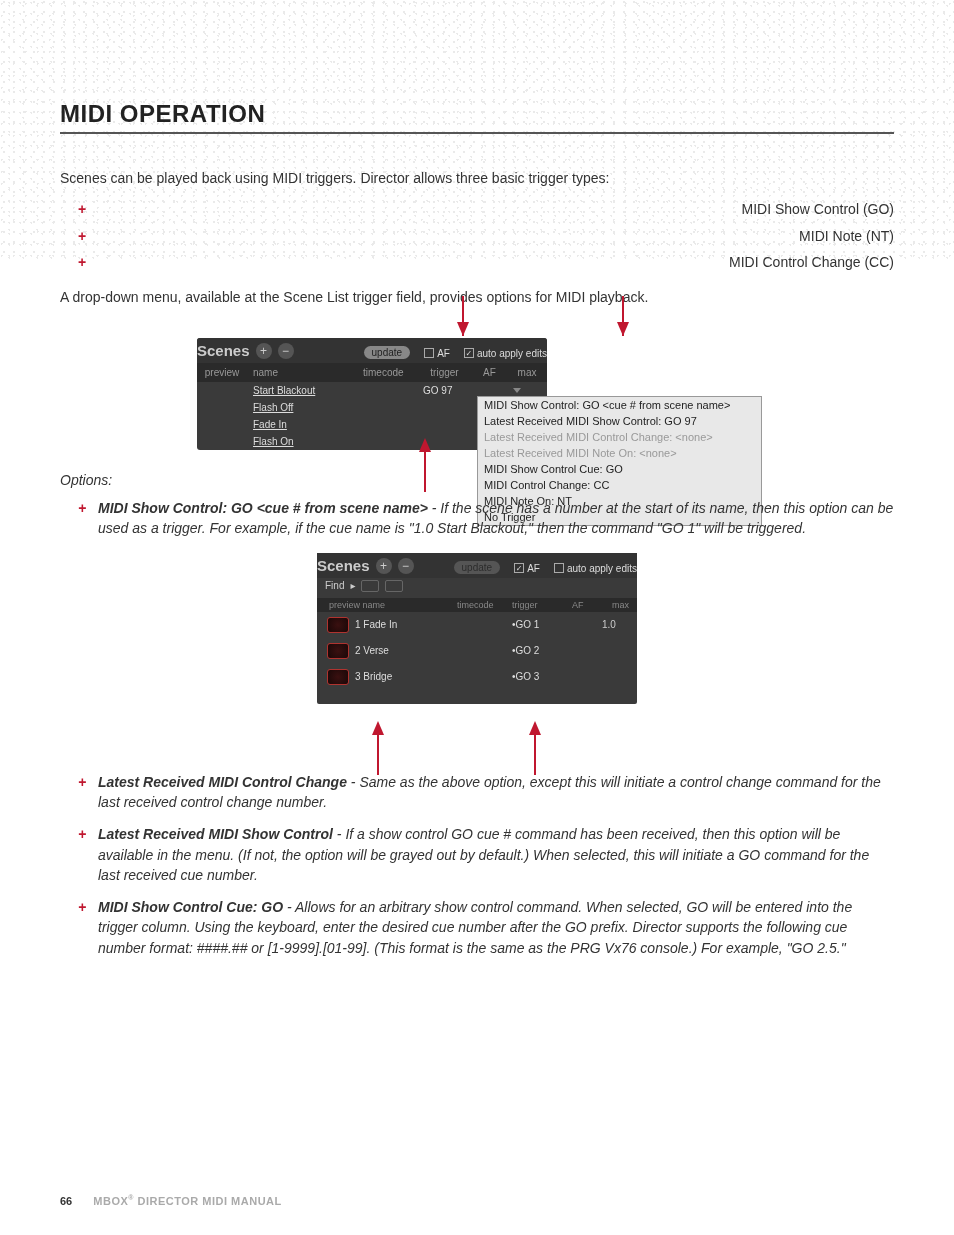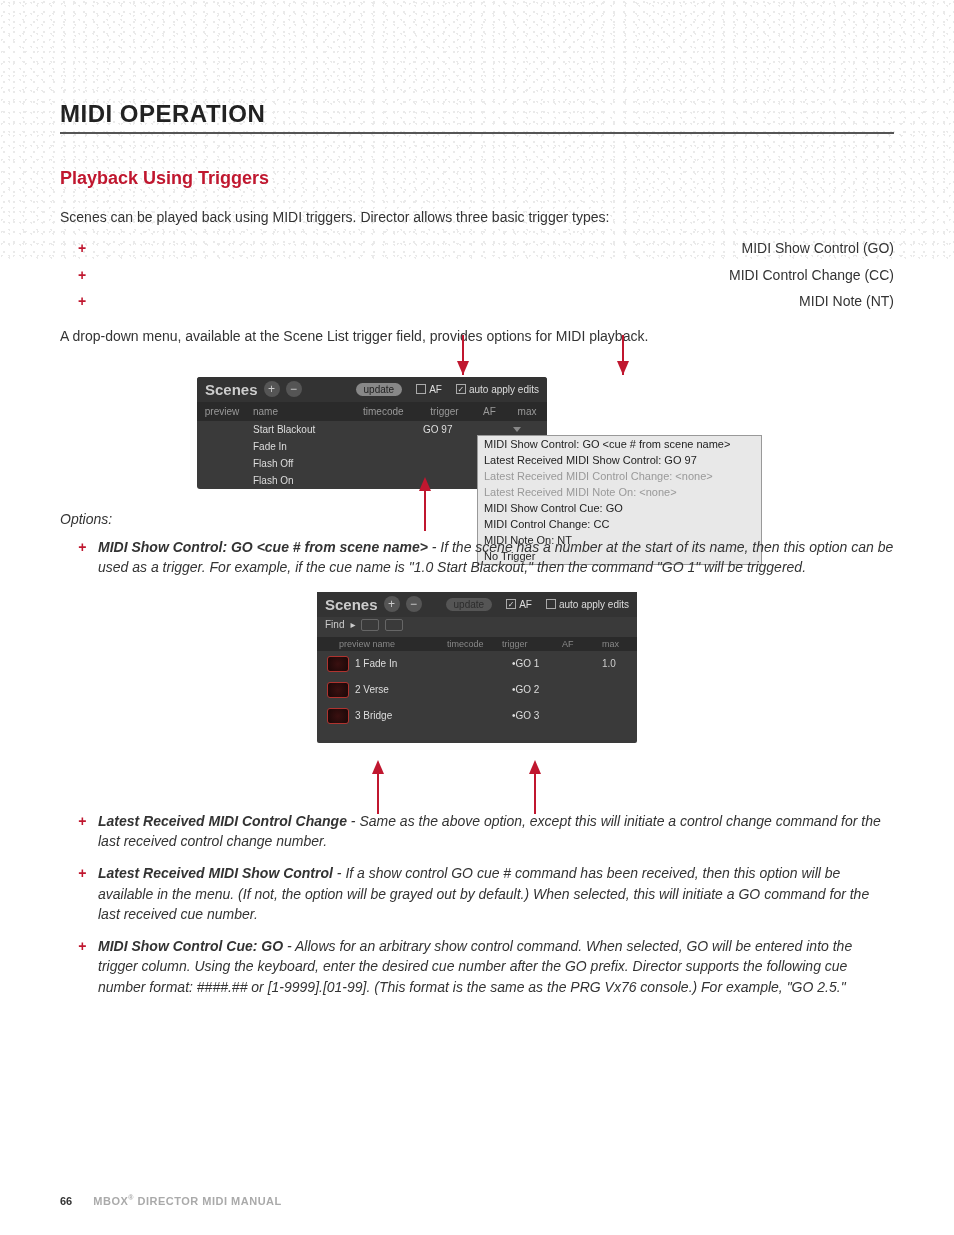--- a/index.html
+++ b/index.html
@@ -58,32 +58,32 @@
   .opt-list li { font-size: 14px; line-height: 1.45; position: relative; padding-left: 20px; margin-bottom: 12px; }
   .opt-list li::before { content: "+"; position: absolute; left: 0; color: #c0172f; font-weight: 700; }
   .opt-list b { font-weight: 700; }
 
   
   .shot1 { position: relative; width: 560px; margin: 30px auto 20px auto; }
   .panel {
     background: #3a3a3a; color: #ddd; border-radius: 3px; font-size: 11px; overflow: hidden;
   }
   .panel-head {
-    display: flex; align-items: center; gap: 6px; padding: 4px 8px; background: #333;
+    display: flex; align-items: flex-end; gap: 6px; padding: 4px 0; background: #333;
   }
   .panel-title { font-size: 15px; font-weight: 700; color: #ccc; }
   .circ { width: 16px; height: 16px; border-radius: 50%; background: #555; color: #ccc; font-size: 12px; text-align: center; line-height: 16px; }
   .pill { background: #888; color: #222; border-radius: 8px; padding: 1px 8px; font-size: 10px; }
   .chk { font-size: 10px; display: flex; align-items: center; gap: 3px; margin-left: 8px; }
   .chk .box { width: 10px; height: 10px; border: 1px solid #aaa; display: inline-flex; align-items: center; justify-content: center; font-size: 8px; }
   .cols { display: flex; background: #2a2a2a; padding: 2px 0; font-size: 10px; color: #999; }
   .col { padding: 2px 6px; }
   .c-pre { width: 50px; text-align: center; } .c-name { flex: 1; } .c-time { width: 60px; } .c-trig { width: 55px; text-align: center; } .c-af { width: 35px; text-align:center; } .c-max { width: 40px; text-align:center; }
   .row { display: flex; padding: 1px 0; font-size: 10px; }
-  .row .c-name { color: #ddd; }
+  .row .c-name { color: #ddd; text-decoration: underline; }
   .row:first-child { background: #1a1a1a; }
   .row:first-child .c-name { font-weight: 700; color: #fff; }
   .trig-cell { display:flex; align-items:center; gap:4px; }
   .dd-arrow { width:0;height:0;border-left:4px solid transparent;border-right:4px solid transparent;border-top:5px solid #888; }
 
   .dropdown {
     position: absolute; top: 58px; left: 280px; width: 285px;
     background: #e8e8e8; border: 1px solid #999; font-size: 11px; color: #222;
   }
   .dropdown .ditem { padding: 2px 6px; }
@@ -98,40 +98,39 @@
   
   .shot2 { position: relative; width: 320px; margin: 14px auto 18px auto; }
   .panel2 { background:#3a3a3a; color:#ddd; font-size:11px; border-radius:2px; }
   .find-row { display:flex; gap:6px; padding:2px 8px 6px 8px; font-size:10px; color:#ccc; }
   .tab { width:18px;height:12px;border:1px solid #666;border-radius:2px; }
   .row2 { display:flex; align-items:center; padding:5px 0; font-size:10px; }
   .row2 .thumb { width:22px;height:16px;border:1px solid #b0332f;border-radius:3px;margin:0 6px 0 10px;background:radial-gradient(circle,#3a1010,#1a0808); }
   .row2 .nm { flex:1; color:#ddd; }
   .row2 .tg { width:60px; color:#ddd; }
   .row2 .af { width:30px; } .row2 .mx { width:35px; padding-right:8px; color:#ccc; }
-  .cols2 { display:flex; padding:2px 10px; font-size:9px; color:#888; background:#2a2a2a; }
+  .cols2 { display:flex; padding:2px 0; font-size:9px; color:#888; background:#2a2a2a; }
   .cols2 .cnm{flex:1;padding-left:12px;} .cols2 .ctc{width:55px;} .cols2 .ctg{width:60px;} .cols2 .caf{width:30px;} .cols2 .cmx{width:35px;padding-right:8px;text-align:right;}
 
   .footer { position:absolute; bottom:28px; left:60px; font-size:11px; color:#333; }
   .footer .num { font-weight:700; margin-right:18px; }
   .footer .ttl { color:#aaa; font-weight:700; letter-spacing:0.5px; }
   .footer sup { font-size:7px; }
 </style>
 </head>
 <body>
 <div class="watermark"></div>
 
 <div class="page">
   <h1>MIDI OPERATION</h1>
-  <h2>Playback Using Triggers</h2>
   <p>Scenes can be played back using MIDI triggers. Director allows three basic trigger types:</p>
   <ul class="plus-list">
     <li>MIDI Show Control (GO)</li>
+    <li>MIDI Note (NT)</li>
     <li>MIDI Control Change (CC)</li>
-    <li>MIDI Note (NT)</li>
   </ul>
   <p>A drop-down menu, available at the Scene List trigger field, provides options for MIDI playback.</p>
 
   <div class="shot1">
     <div class="arrow-wrap" style="top:-16px;left:260px;">
         <div class="red-arrow-down"></div>
       </div>
     <div class="arrow-wrap" style="top:-16px;left:420px;">
         <div class="red-arrow-down"></div>
       </div>
@@ -166,29 +165,29 @@
         <div class="col c-trig trig-cell">
             <span>GO 97</span>
           </div>
         <div class="col c-af"></div>
         <div class="col c-max trig-cell">
             <span class="dd-arrow"></span>
           </div>
       </div>
       <div class="row">
           <div class="col c-pre"></div>
-          <div class="col c-name">Fade In</div>
+          <div class="col c-name">Flash Off</div>
           <div class="col c-time"></div>
           <div class="col c-trig"></div>
           <div class="col c-af"></div>
           <div class="col c-max"></div>
         </div>
       <div class="row">
           <div class="col c-pre"></div>
-          <div class="col c-name">Flash Off</div>
+          <div class="col c-name">Fade In</div>
           <div class="col c-time"></div>
           <div class="col c-trig"></div>
           <div class="col c-af"></div>
           <div class="col c-max"></div>
         </div>
       <div class="row">
           <div class="col c-pre"></div>
           <div class="col c-name">Flash On</div>
           <div class="col c-time"></div>
           <div class="col c-trig"></div>

